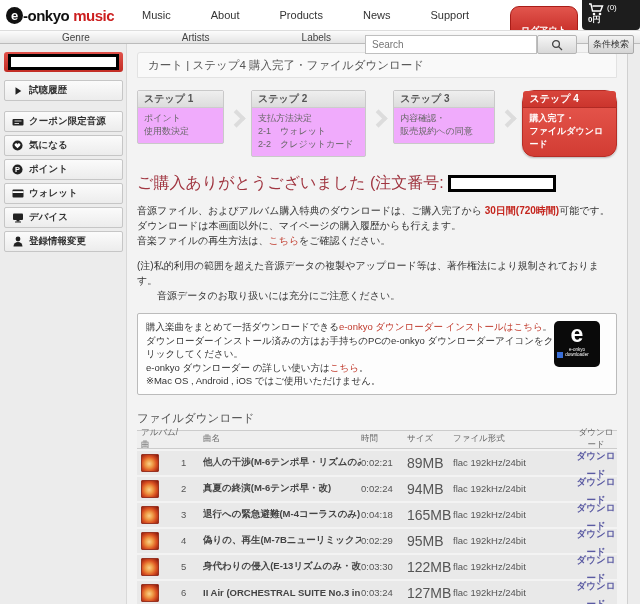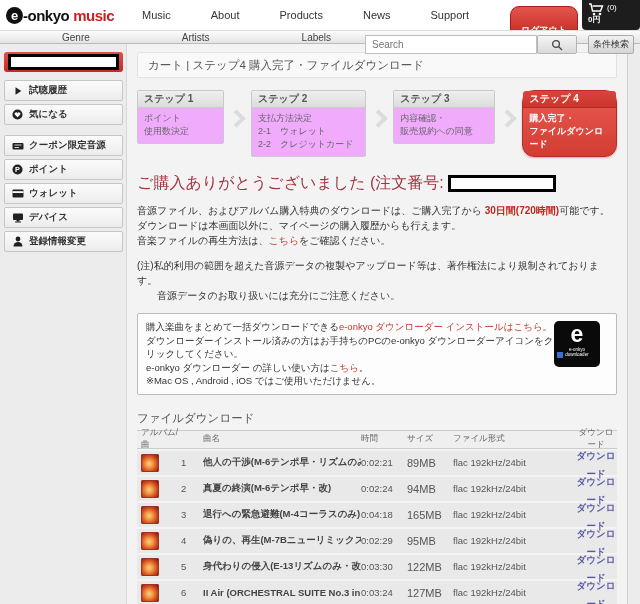--- a/index.html
+++ b/index.html
@@ -99,21 +99,21 @@
   
   .section-title { margin-top:12px; height:24px; display:flex; align-items:flex-end; padding-bottom:4px;
     font-size:11.5px; color:#555; border-bottom:1px solid #ccc; }
   .thead { display:flex; align-items:center; height:18px; background:#efefef;
     border-bottom:1px solid #ccc; font-size:8.5px; color:#666; }
   .trow { display:flex; align-items:center; height:24px; background:#e9e9e9; margin-top:2px; }
   .c-alb { width:44px; display:flex; align-items:center; padding-left:4px; }
   .c-no { width:22px; font-size:9.5px; color:#555; }
   .c-title { width:158px; font-size:9.5px; font-weight:bold; color:#444; white-space:nowrap; overflow:hidden; }
   .c-time { width:46px; font-size:9.5px; color:#555; }
-  .c-size { width:46px; font-size:11px; color:#555; }
+  .c-size { width:46px; font-size:14px; color:#555; }
   .c-fmt { width:122px; font-size:9.5px; color:#555; }
   .c-dl { flex:1; text-align:center; }
   .c-dl a { font-size:9.5px; font-weight:bold; color:#5b5ba3; text-decoration:none; cursor:pointer; }
   .thead .c-alb { font-size:8.5px; color:#666; font-weight:normal; }
   .thumb { width:18px; height:18px; border:1px solid #993322; border-radius:1px; margin-right:4px;
     background:radial-gradient(circle at 45% 55%, #f8cf8a 0%, #ef9a45 30%, #d94f20 60%, #7e150d 100%); }
 </style>
 </head>
 <body>
 
@@ -169,39 +169,39 @@
 
       <div class="side-item">
         <span class="icn">
           <svg width="10" height="10" viewBox="0 0 12 12">
               <path d="M3 1.5 L10 6 L3 10.5 Z" fill="#222"></path>
             </svg>
         </span>
         <span class="lbl">試聴履歴</span>
       </div>
 
-      <div class="side-item">
-        <span class="icn">
-          <svg width="11" height="11" viewBox="0 0 12 12">
-              <circle cx="6" cy="6" r="5.5" fill="#222"></circle>
-              <path d="M6 9 L3.2 6.2 a1.6 1.6 0 1 1 2.8-1.4 a1.6 1.6 0 1 1 2.8 1.4 Z" fill="#fff"></path>
-            </svg>
-        </span>
-        <span class="lbl">気になる</span>
-      </div>
-
       <div class="side-item gap">
         <span class="icn">
           <svg width="12" height="10" viewBox="0 0 12 10">
               <rect x="0.5" y="2" width="11" height="6.5" rx="1" fill="#222"></rect>
               <line x1="2.5" y1="4" x2="9.5" y2="4" stroke="#fff" stroke-width="0.8"></line>
               <line x1="2.5" y1="6.5" x2="7" y2="6.5" stroke="#fff" stroke-width="0.8"></line>
             </svg>
         </span>
         <span class="lbl">クーポン限定音源</span>
+      </div>
+
+      <div class="side-item">
+        <span class="icn">
+          <svg width="11" height="11" viewBox="0 0 12 12">
+              <circle cx="6" cy="6" r="5.5" fill="#222"></circle>
+              <path d="M6 9 L3.2 6.2 a1.6 1.6 0 1 1 2.8-1.4 a1.6 1.6 0 1 1 2.8 1.4 Z" fill="#fff"></path>
+            </svg>
+        </span>
+        <span class="lbl">気になる</span>
       </div>
 
 
       <div class="side-item">
         <span class="icn">
           <svg width="11" height="11" viewBox="0 0 12 12">
               <circle cx="6" cy="6" r="5.5" fill="#222"></circle>
               <text x="6" y="8.8" font-size="8" font-weight="bold" fill="#fff" text-anchor="middle" font-family="sans-serif">P</text>
             </svg>
         </span>

